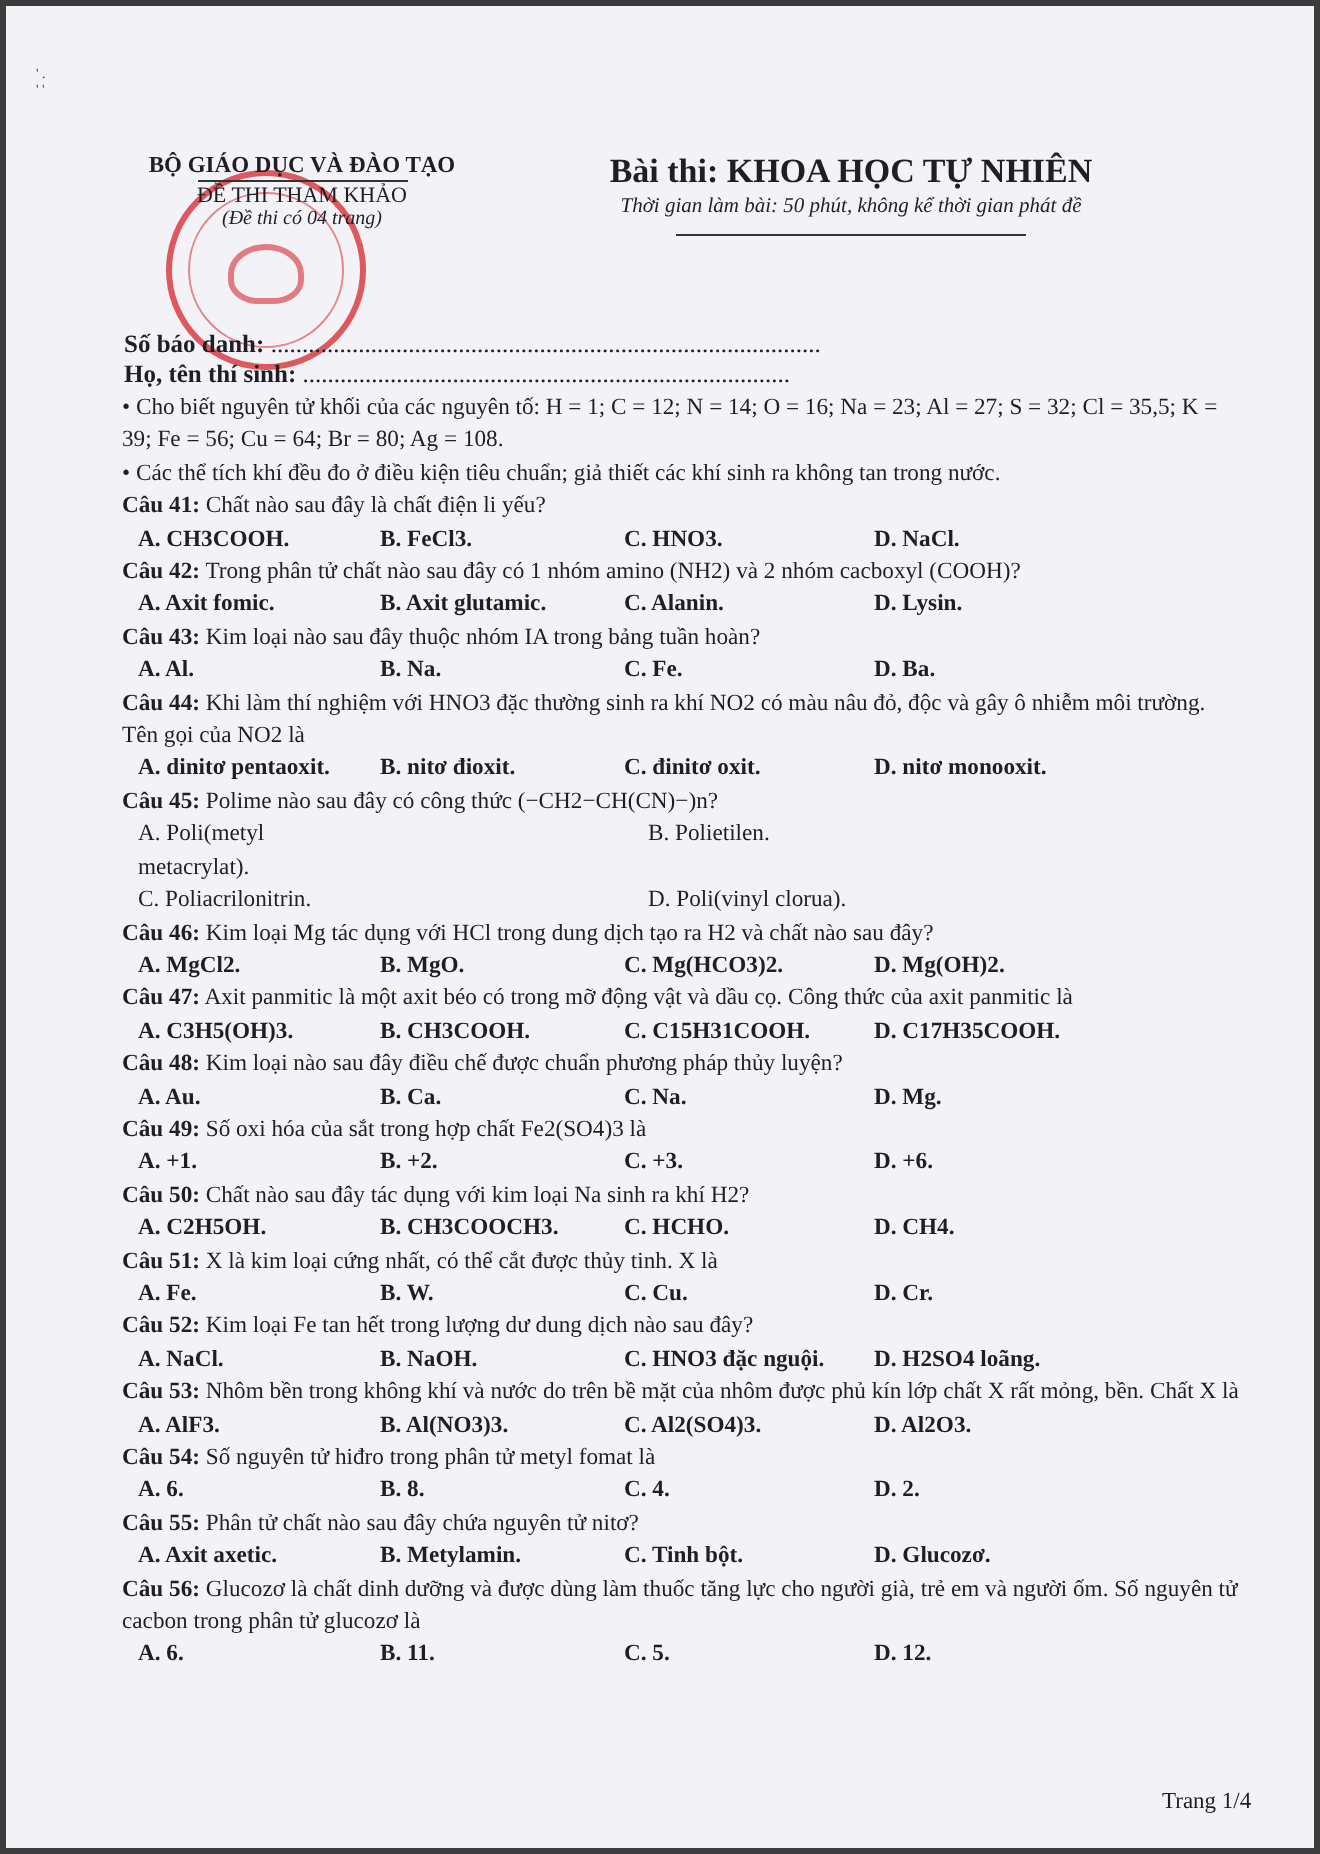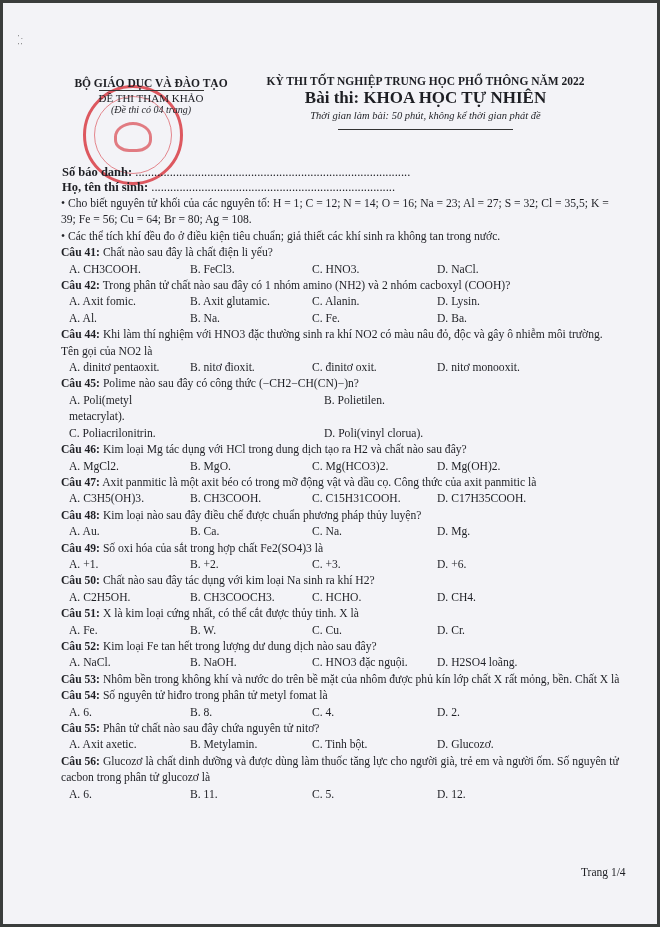--- a/index.html
+++ b/index.html
@@ -37,44 +37,43 @@
   .hdr-right .t2, .hdr-right .t3 { font-weight:bold; font-size:17px; margin-top:1px; }
   .hdr-right .t4 { font-style:italic; font-size:10.5px; margin-top:2px; }
   .hdr-right .rule { width:175px; border-top:1px solid #333; margin:8px auto 0; }
   .cand { position:absolute; left:59px; top:162px; font-weight:bold; font-size:12.5px; line-height:15px; }
   .cand .dots { font-weight:normal; letter-spacing:0; }
   .body { position:absolute; left:58px; top:193px; width:560px; font-size:11.6px; line-height:16.4px; }
   .note { margin:0; }
   .q { margin:0; }
   .q b { font-weight:bold; }
   .opts { display:flex; margin:0 0 0 8px; }
-  .opts span { display:inline-block; }
+  .opts span { display:inline-block;font-weight:bold; }
   .o1 { width:121px; } .o2 { width:122px; } .o3 { width:125px; } .o4 { width:120px; }
   .opts2 { display:grid; grid-template-columns:255px 240px; margin-left:8px; }
-  .footer { position:absolute; left:578px; top:863px; font-size:11.5px; }
+  .footer { position:absolute; left:578px; top:892px; font-size:11.5px; }
 </style>
 </head>
 <body>
 
 <div class="page">
   <div class="specks">' .<br>' '</div>
 
   <div class="stamp">
     <div class="emblem"></div>
   </div>
 
   <div class="hdr-left">
     <div class="org">BỘ GIÁO DỤC VÀ ĐÀO TẠO</div>
     <div class="rule"></div>
     <div class="sub">ĐỀ THI THAM KHẢO</div>
     <div class="pages">(Đề thi có 04 trang)</div>
   </div>
 
   <div class="hdr-right">
-    <div class="t1">KỲ THI TỐT NGHIỆP TRUNG HỌC PHỔ THÔNG NĂM 2022</div>
     <div class="t2">Bài thi: KHOA HỌC TỰ NHIÊN</div>
     <div class="t4">Thời gian làm bài: 50 phút, không kể thời gian phát đề</div>
     <div class="rule"></div>
   </div>
 
   <div class="cand">
     <div><span>Số báo danh:</span> <span class="dots">........................................................................................</span></div>
     <div><span>Họ, tên thí sinh:</span> <span class="dots">..............................................................................</span></div>
   </div>
 
@@ -90,20 +89,21 @@
           <span class="o3">C. HNO3.</span>
           <span class="o4">D. NaCl.</span>
         </div>
         <div class="q"><b>Câu 42:</b> <span>Trong phân tử chất nào sau đây có 1 nhóm amino (NH2) và 2 nhóm cacboxyl (COOH)?</span></div>
         <div class="opts">
           <span class="o1">A. Axit fomic.</span>
           <span class="o2">B. Axit glutamic.</span>
           <span class="o3">C. Alanin.</span>
           <span class="o4">D. Lysin.</span>
         </div>
+        <div class="q"><b>Câu 43:</b> <span>Kim loại nào sau đây thuộc nhóm IA trong bảng tuần hoàn?</span></div>
         <div class="opts">
           <span class="o1">A. Al.</span>
           <span class="o2">B. Na.</span>
           <span class="o3">C. Fe.</span>
           <span class="o4">D. Ba.</span>
         </div>
         <div class="q"><b>Câu 44:</b> <span>Khi làm thí nghiệm với HNO3 đặc thường sinh ra khí NO2 có màu nâu đỏ, độc và gây ô nhiễm môi trường. Tên gọi của NO2 là</span></div>
         <div class="opts">
           <span class="o1">A. dinitơ pentaoxit.</span>
           <span class="o2">B. nitơ đioxit.</span>
@@ -160,20 +160,26 @@
           <span class="o4">D. Cr.</span>
         </div>
         <div class="q"><b>Câu 52:</b> <span>Kim loại Fe tan hết trong lượng dư dung dịch nào sau đây?</span></div>
         <div class="opts">
           <span class="o1">A. NaCl.</span>
           <span class="o2">B. NaOH.</span>
           <span class="o3">C. HNO3 đặc nguội.</span>
           <span class="o4">D. H2SO4 loãng.</span>
         </div>
         <div class="q"><b>Câu 53:</b> <span>Nhôm bền trong không khí và nước do trên bề mặt của nhôm được phủ kín lớp chất X rất mỏng, bền. Chất X là</span></div>
+        <div class="opts">
+          <span class="o1">A. AlF3.</span>
+          <span class="o2">B. Al(NO3)3.</span>
+          <span class="o3">C. Al2(SO4)3.</span>
+          <span class="o4">D. Al2O3.</span>
+        </div>
         <div class="q"><b>Câu 54:</b> <span>Số nguyên tử hiđro trong phân tử metyl fomat là</span></div>
         <div class="opts">
           <span class="o1">A. 6.</span>
           <span class="o2">B. 8.</span>
           <span class="o3">C. 4.</span>
           <span class="o4">D. 2.</span>
         </div>
         <div class="q"><b>Câu 55:</b> <span>Phân tử chất nào sau đây chứa nguyên tử nitơ?</span></div>
         <div class="opts">
           <span class="o1">A. Axit axetic.</span>

